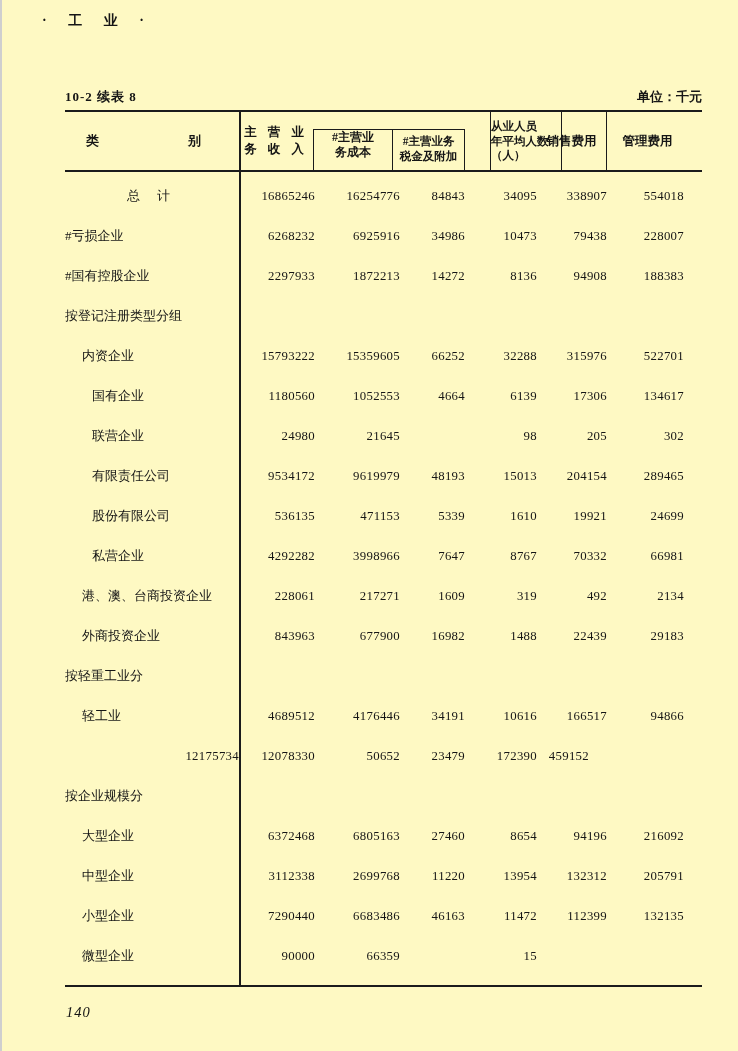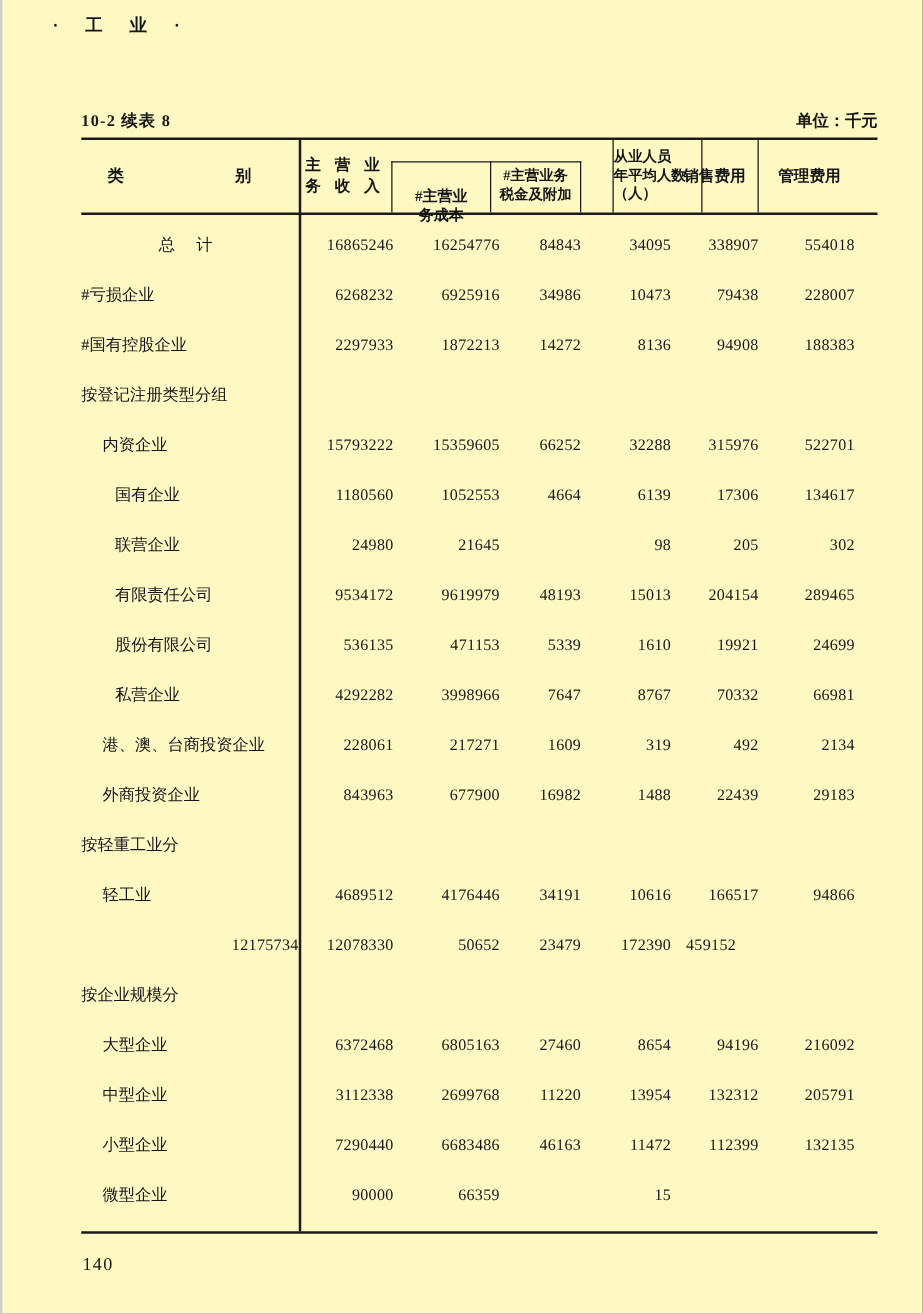--- a/index.html
+++ b/index.html
@@ -46,21 +46,21 @@
     padding: 0 38px 0 21px; font-size: 13px;
   }
   .h-col1 {
     left: 174px; width: 74px; top: 0; bottom: 0;
     display: flex; flex-direction: column; justify-content: center;
     text-align: center; line-height: 17px; letter-spacing: 4px;
   }
   .h-box { border: 1.6px solid #1b1b1b; border-bottom: none; text-align: center; }
   .h-box1 {
     left: 248px; width: 79px; top: 17px; bottom: 0;
-    border-right: none; line-height: 15px; padding-top: 20px; font-size: 12px;
+    border-right: none; line-height: 15px; padding-top: 0; font-size: 12px;
   }
   .h-box2 {
     left: 327px; width: 73px; top: 17px; bottom: 0;
     line-height: 15px; padding-top: 4px; font-size: 11.5px;
   }
   .h-box3 {
     left: 400px; width: 72px; top: 0; bottom: 0;
     border-left: 1.6px solid #1b1b1b; border-right: 1.6px solid #1b1b1b;
     font-size: 11.5px; line-height: 14.5px; padding-top: 7px; margin-left: 25px;
   }
@@ -83,21 +83,21 @@
   }
   .cell { box-sizing: border-box; }
   .cell.num { text-align: right; font-size: 12.8px; letter-spacing: 0.3px; }
   .cell.num.col6 { padding-right: 18px; }
   .cell.label { padding-left: 0; white-space: nowrap; }
   .cell.label.indent-1 { padding-left: 17px; }
   .cell.label.indent-2 { padding-left: 27px; }
   .cell.label.total { padding-left: 62px; letter-spacing: 2px; }
   .page-number {
     position: absolute; left: 64px; top: 1004px;
-    font-size: 14.5px; letter-spacing: 1px;
+    font-size: 14.5px; letter-spacing: 1px; font-style: italic;
   }
 </style>
 </head>
 <body>
 
 <div class="sheet">
 
   <div class="corner-label">·  工  业  ·</div>
 
   <div class="caption">

